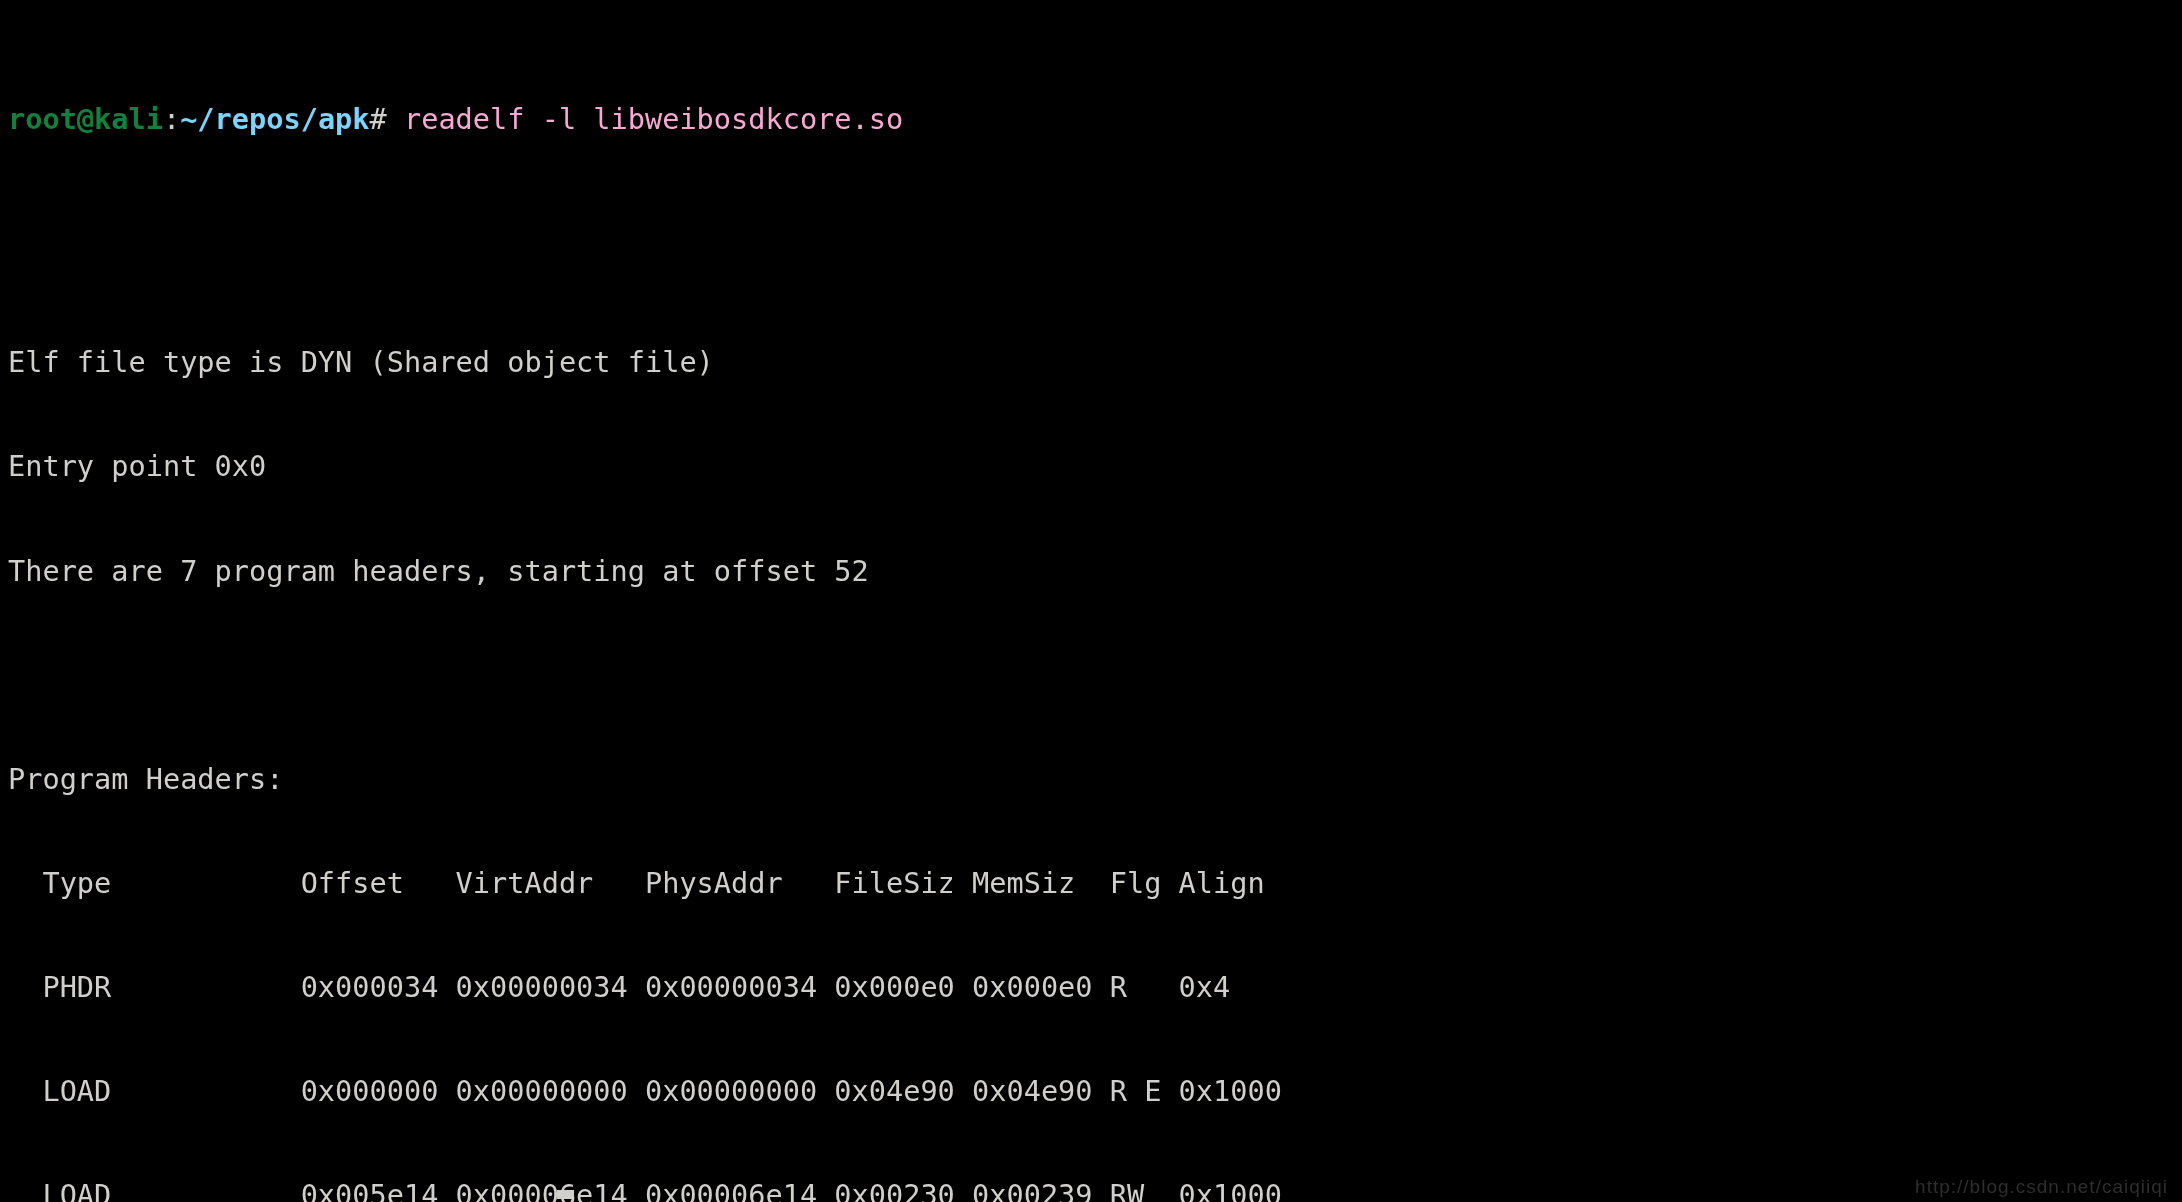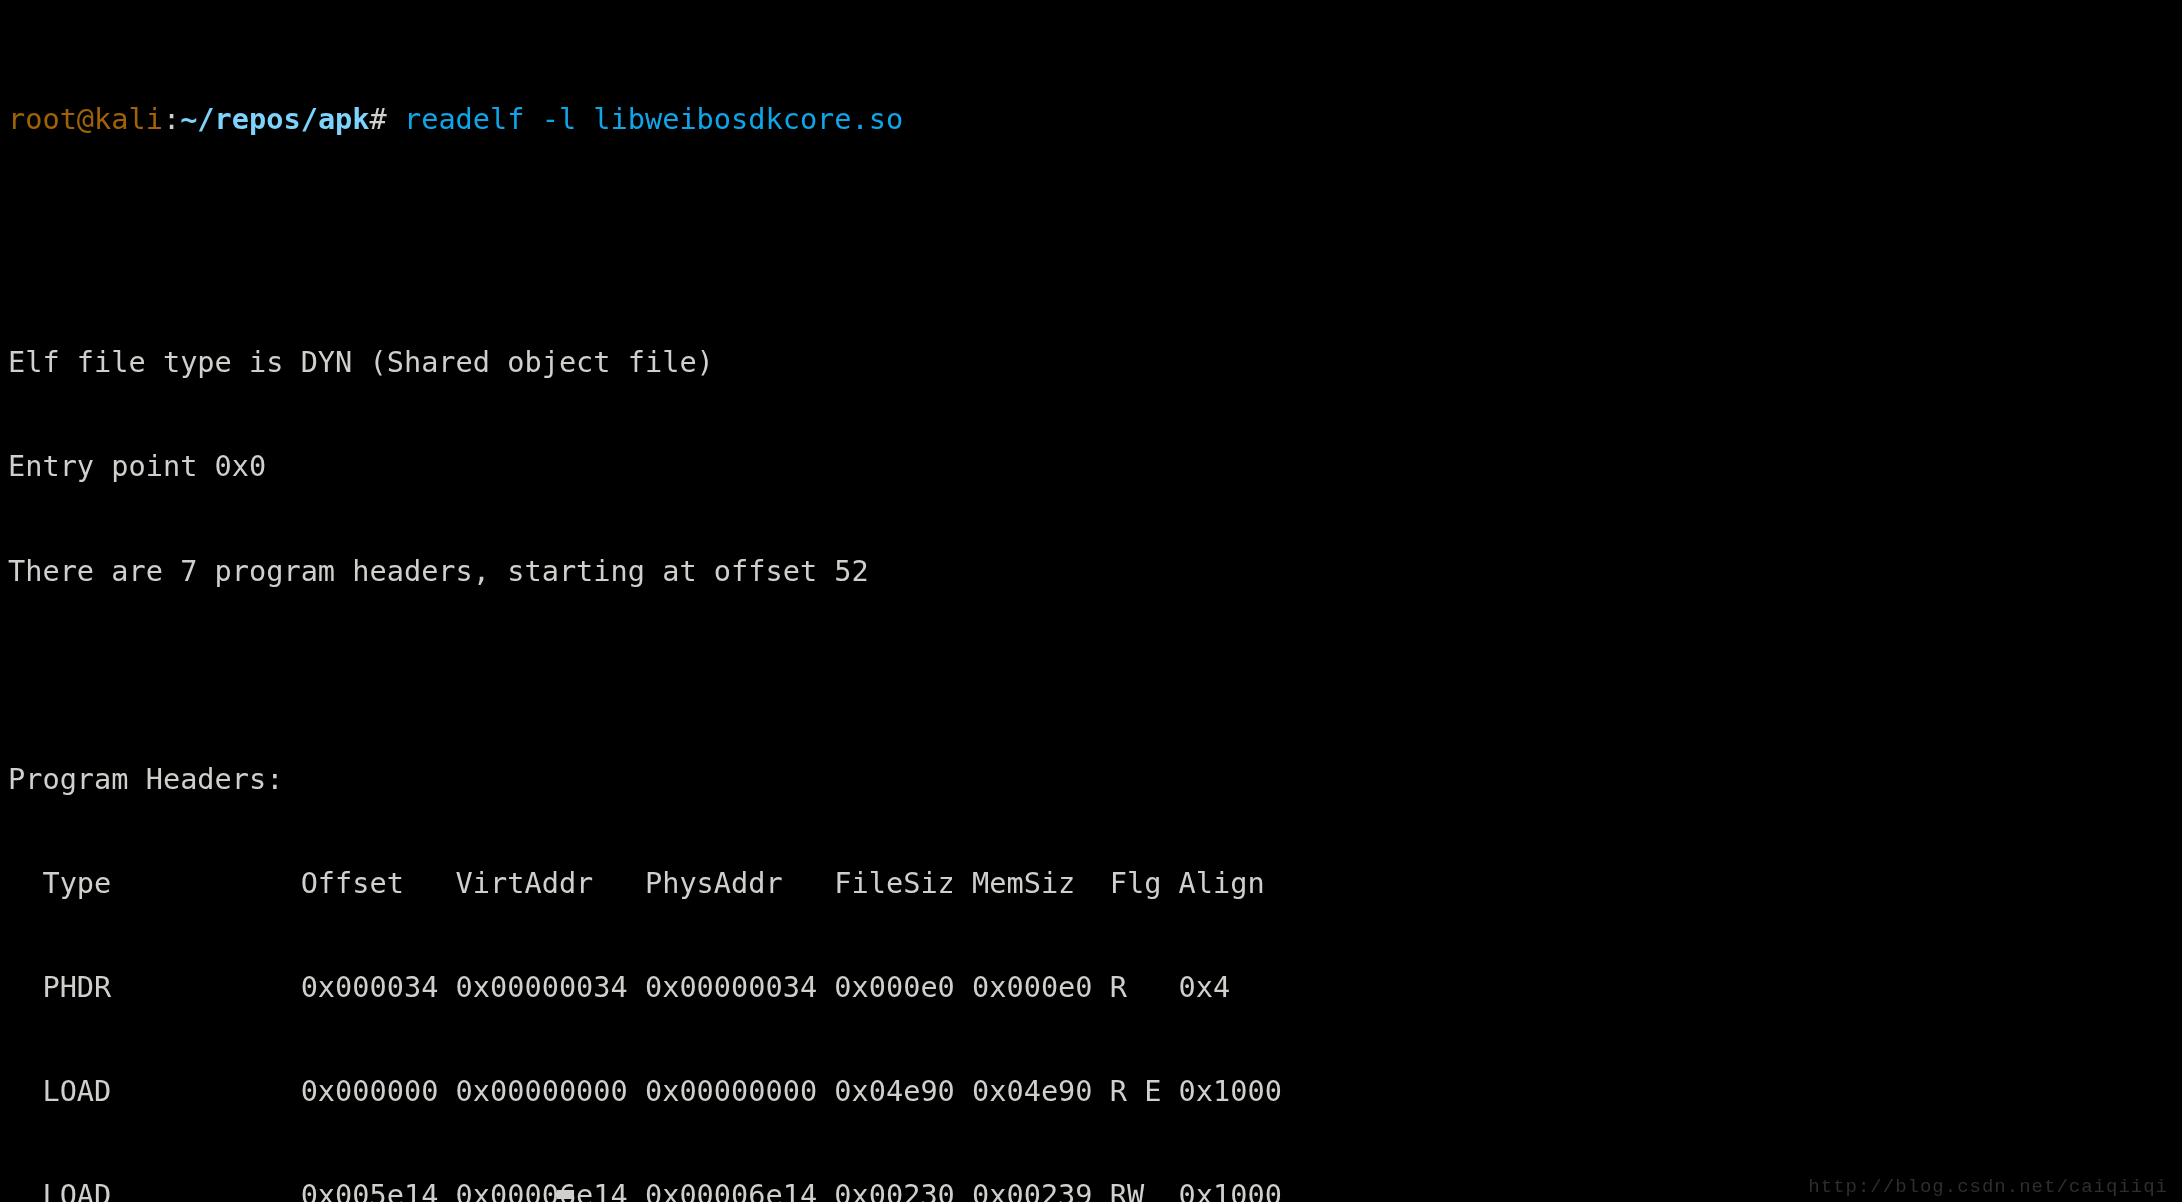--- a/index.html
+++ b/index.html
@@ -44,40 +44,40 @@
 
   .line {
     display: block;
     height: 34.72px;
     white-space: pre;
     font-variant-ligatures: none;
   }
 
   .blank { color: transparent; }
 
-  .user   { color: #a16207; font-weight: normal; }
+  .user   { color: #15803d; font-weight: bold; }
   .colon  { color: #d0cfcc; }
   .path   { color: #7dd3fc; font-weight: bold; }
   .hash   { color: #d0cfcc; }
-  .cmd    { color: #0ea5e9; }
+  .cmd    { color: #f9a8d4; }
 
   #cursor {
     position: absolute;
     left: 557px;
     top: 1190px;
     width: 17px;
     height: 9px;
     background: #d0cfcc;
   }
 
   #watermark {
     position: absolute;
     right: 14px;
     bottom: 4px;
-    font-family: Liberation Mono, monospace;
+    font-family: Liberation Sans, sans-serif;
     font-size: 19px;
     letter-spacing: 1px;
     color: #2e2e2e;
     white-space: pre;
   }
 </style>
 </head>
 <body>
 
 <div id="terminal">

